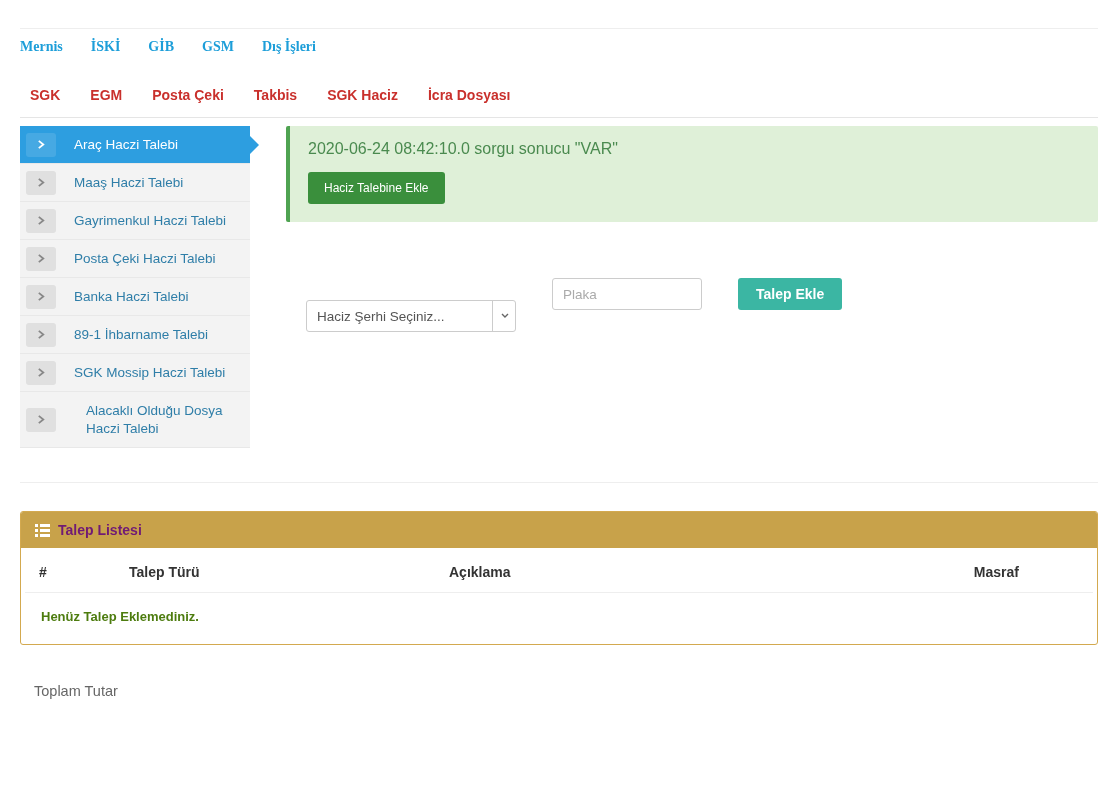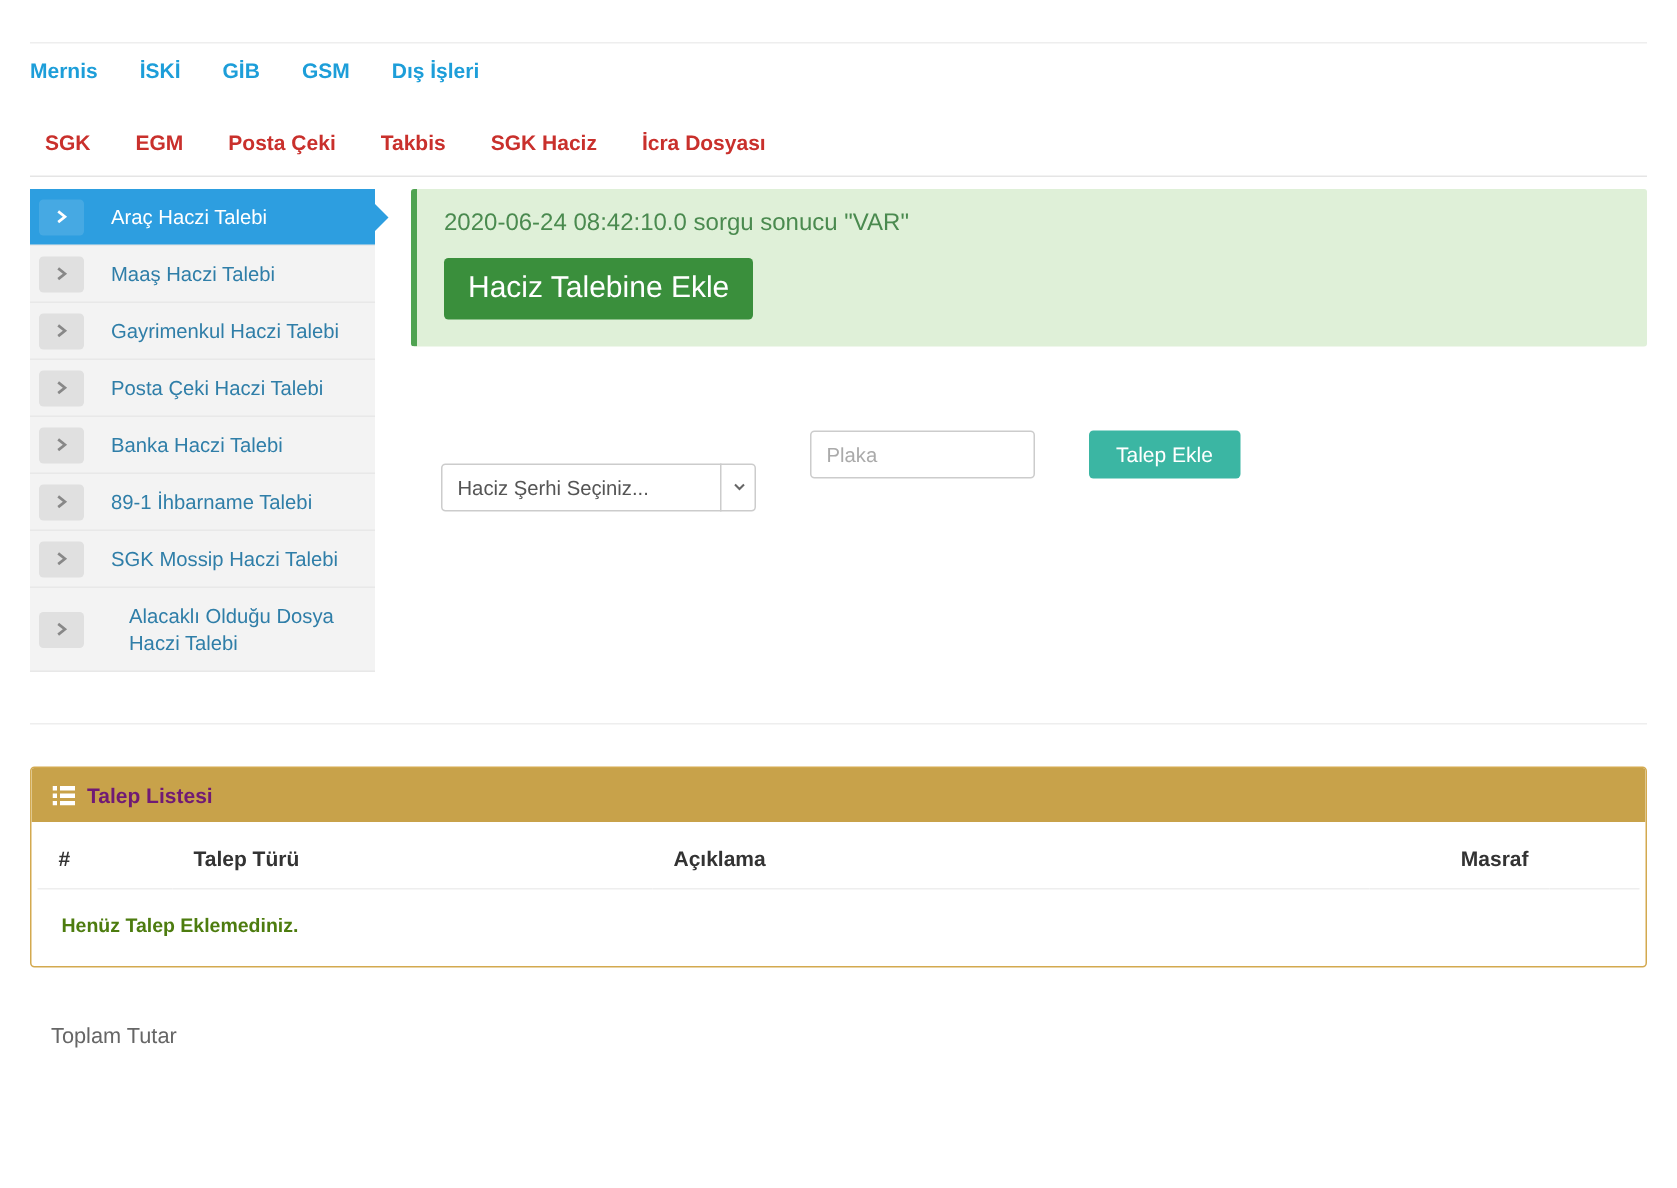--- a/index.html
+++ b/index.html
@@ -7,39 +7,39 @@
   font-family: "Segoe UI", Arial, sans-serif;
   font-size: 14px;
   color: #333;
   background: #fff;
   width: 1118px;
 }
 .container { padding: 20px 20px 40px 20px; }
 
 
 .tabs-row { display: flex; gap: 28px; margin-bottom: 18px; flex-wrap: wrap; }
-.tab-blue { color: #1d9ed9; font-weight: 700; cursor: pointer; font-size: 14px; }
+.tab-blue { color: #1d9ed9; font-weight: 700; cursor: pointer; font-size: 14px; font-family: Liberation Serif, serif; }
 .tab-red { color: #c9302c; font-weight: 700; cursor: pointer; font-size: 14px; padding: 14px 10px; }
 .tab-red.active {
   color: #c9302c;
   border-top: 2px solid #c9302c;
   border-left: 1px solid #e5e5e5;
   border-right: 1px solid #e5e5e5;
   background: #fff;
   border-radius: 2px 2px 0 0;
 }
 .tabs-row2 {
   display: flex;
   gap: 10px;
   border-bottom: 1px solid #e5e5e5;
   margin-bottom: 0;
 }
 hr.divider { border: none; border-top: 1px solid #eee; margin: 8px 0 10px 0; }
 
-.content-row { display: flex; gap: 24px; margin-top: 8px; }
+.content-row { display: flex; gap: 36px; margin-top: 8px; }
 
 
 .sidebar { width: 230px; flex-shrink: 0; }
 .side-item {
   display: flex; align-items: center;
   background: #f3f3f3;
   border-bottom: 1px solid #e8e8e8;
   font-size: 13.5px;
   color: #2f7ea8;
   cursor: pointer;
@@ -75,21 +75,21 @@
 .alert-box {
   background: #dff0d8;
   border-left: 4px solid #4fa351;
   padding: 14px 18px 18px 18px;
   margin-bottom: 34px;
   border-radius: 2px;
 }
 .alert-text { color: #4a8a4f; font-size: 16px; margin-bottom: 14px; }
 .btn-green {
   background: #3a8f3c; color: #fff; border: none;
-  padding: 9px 16px; font-size: 20px; border-radius: 3px;
+  padding: 9px 16px; font-size: 12px; border-radius: 3px;
   cursor: pointer;
 }
 
 .form-row { display: flex; gap: 36px; align-items: center; padding-left: 20px; }
 .select-wrap { position: relative; width: 210px; margin-top: 44px; }
 .select-input {
   width: 100%; height: 32px;
   border: 1px solid #ccc; border-radius: 3px;
   padding: 0 30px 0 10px;
   font-size: 13.5px; color: #555;
@@ -102,21 +102,21 @@
   display: flex; align-items: center; justify-content: center;
 }
 .text-input {
   width: 150px; height: 32px;
   border: 1px solid #ccc; border-radius: 3px;
   padding: 0 10px; font-size: 13.5px;
 }
 .text-input::placeholder { color: #aaa; }
 .btn-teal {
   background: #3bb6a3; color: #fff; border: none;
-  padding: 8px 18px; font-size: 14px; border-radius: 3px; cursor: pointer;
+  padding: 8px 18px; font-size: 14px; border-radius: 3px; cursor: pointer; font-weight: bold;
 }
 
 hr.sep2 { border: none; border-top: 1px solid #eee; margin: 34px 0 28px 0; }
 
 .panel { border: 1px solid #d3a94f; border-radius: 3px; overflow: hidden; margin-bottom: 28px; }
 .panel-head {
   background: #c8a24a; color: #701a75;
   padding: 10px 14px; font-size: 14px; font-weight: 600;
   display: flex; align-items: center; gap: 8px;
 }

